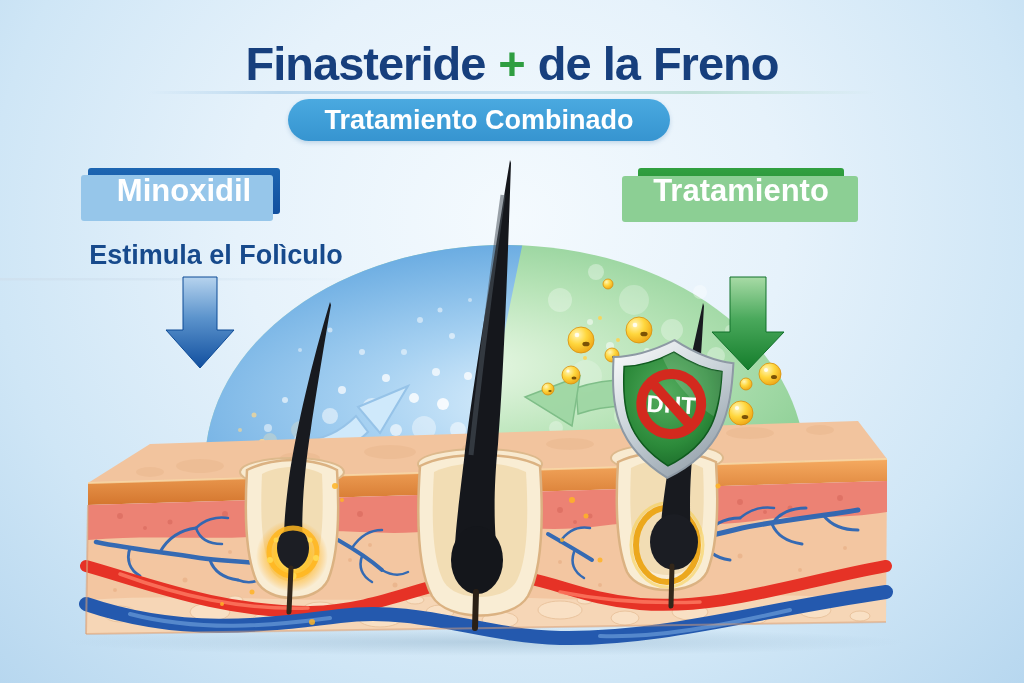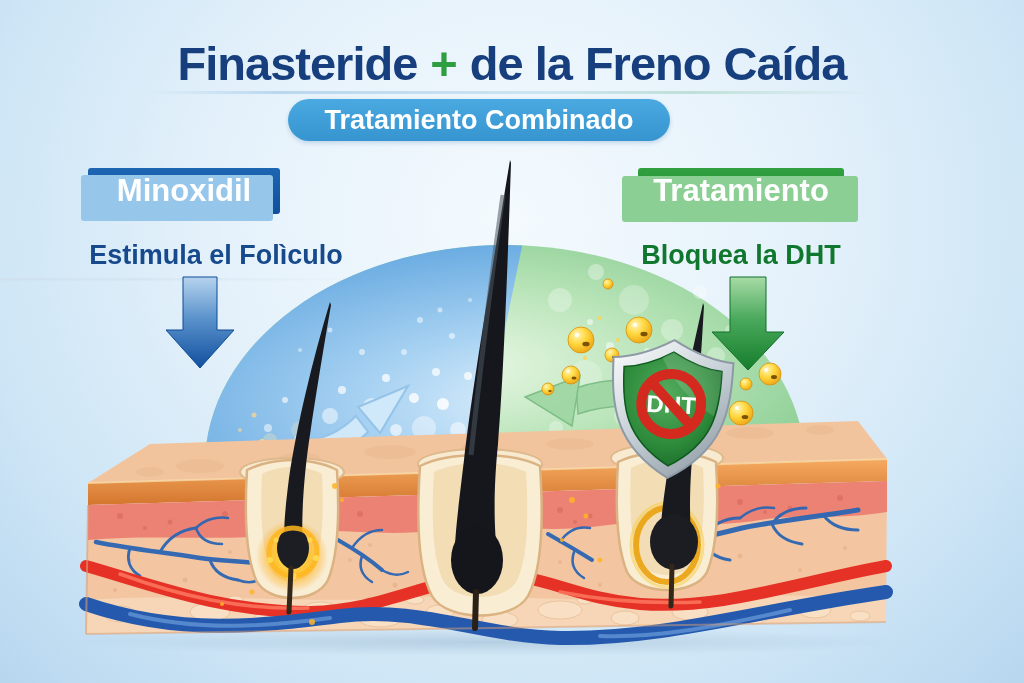--- a/index.html
+++ b/index.html
@@ -418,28 +418,26 @@
 
     <path d="M 183 277 L 217 277 L 217 330 L 234 330 L 200 368 L 166 330 L 183 330 Z" fill="url(#arrowBlue)" stroke="#0d4a96" stroke-width="1"></path>
     <path d="M 730 277 L 766 277 L 766 332 L 784 332 L 748 370 L 712 332 L 730 332 Z" fill="url(#arrowGreen)" stroke="#11702a" stroke-width="1"></path>
   </svg>
 
   <div id="title" class="abs txt-layer">
     <span>Finasteride</span>
     <span class="plus">+</span>
     <span>de la</span>
     <span>Freno</span>
-    <span>Caída</span>
   </div>
   <div id="divider" class="abs txt-layer"></div>
   <div id="badge" class="abs txt-layer">Tratamiento Combinado</div>
 
   <div id="minox-box" class="abs txt-layer drug-box">
     <span>Minoxidil</span>
   </div>
   <div id="minox-effect" class="abs txt-layer effect-text">Estimula el Folìculo</div>
 
   <div id="finas-box" class="abs txt-layer drug-box">
     <span>Tratamiento</span>
   </div>
-  <div id="finas-effect" class="abs txt-layer effect-text">Bloquea la DHT</div>
 
 </div>
 
 </body></html>

